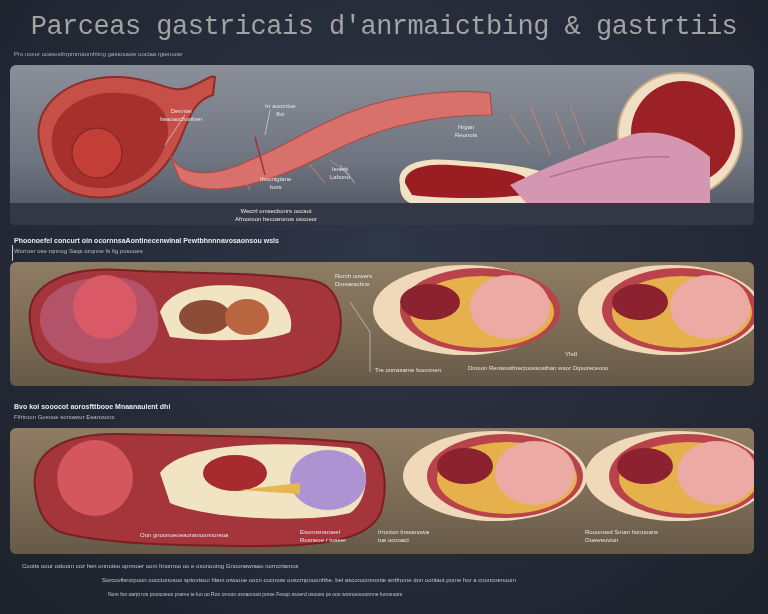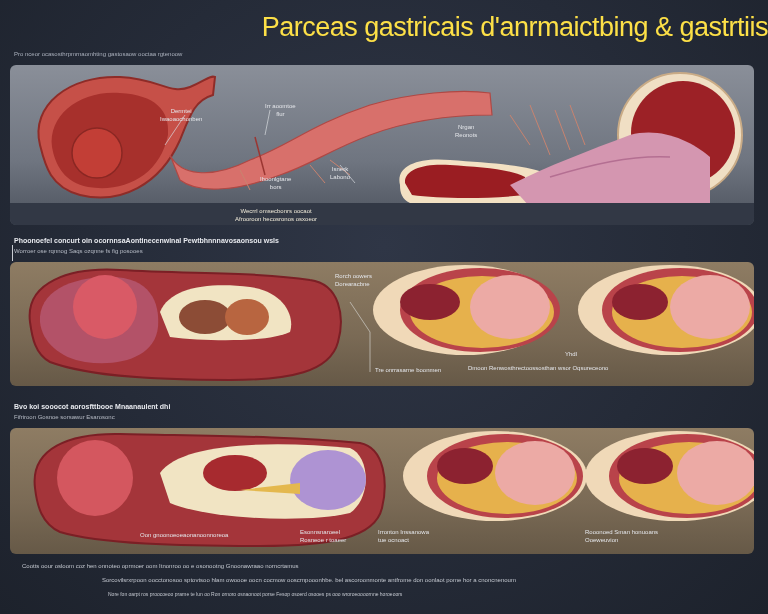--- a/index.html
+++ b/index.html
@@ -1,18 +1,18 @@
 <!DOCTYPE html>
 <html><head>
 <meta charset="utf-8">
 <style>
   html,body{margin:0;padding:0;}
   body{width:768px;height:614px;overflow:hidden;background:#232936;font-family:"Liberation Sans",sans-serif;position:relative;}
   .bg{position:absolute;inset:0;background:radial-gradient(ellipse at 50% 40%,#2f3646 0%,#252b38 55%,#1d222c 100%);}
-  .title{position:absolute;left:0;right:0;top:12px;text-align:right;color:#fde047;font-size:27px;font-family:Liberation Sans, sans-serif;letter-spacing:-0.5px;}
+  .title{position:absolute;left:0;right:0;top:12px;text-align:center;color:#a3a3a3;font-size:27px;font-family:Liberation Mono, monospace;letter-spacing:-0.5px;}
   .subcaption{position:absolute;left:14px;top:51px;color:#aab0bc;font-size:6px;}
   .panel{position:absolute;border-radius:6px;overflow:hidden;}
   .panel1{left:10px;top:65px;width:744px;height:160px;background:linear-gradient(180deg,#8a8f99 0%,#6f7580 60%,#4c525d 100%);}
   .panel1 .footer{position:absolute;left:0;right:0;bottom:0;height:22px;background:#323845;}
   .panel2{left:10px;top:262px;width:744px;height:124px;background:linear-gradient(180deg,#8e7c63 0%,#7a6a55 60%,#665947 100%);}
   .panel3{left:10px;top:428px;width:744px;height:126px;background:linear-gradient(180deg,#8e7c63 0%,#7a6a55 60%,#665947 100%);}
   .sec-title{position:absolute;color:#e7e9ee;font-size:7px;font-weight:bold;white-space:nowrap;}
   .sec-sub{position:absolute;color:#b7bcc6;font-size:6px;white-space:nowrap;}
   .label{position:absolute;color:#e4e6ea;font-size:6px;line-height:8px;white-space:nowrap;text-align:center;}
   .label.dark{color:#f0ead9;}

